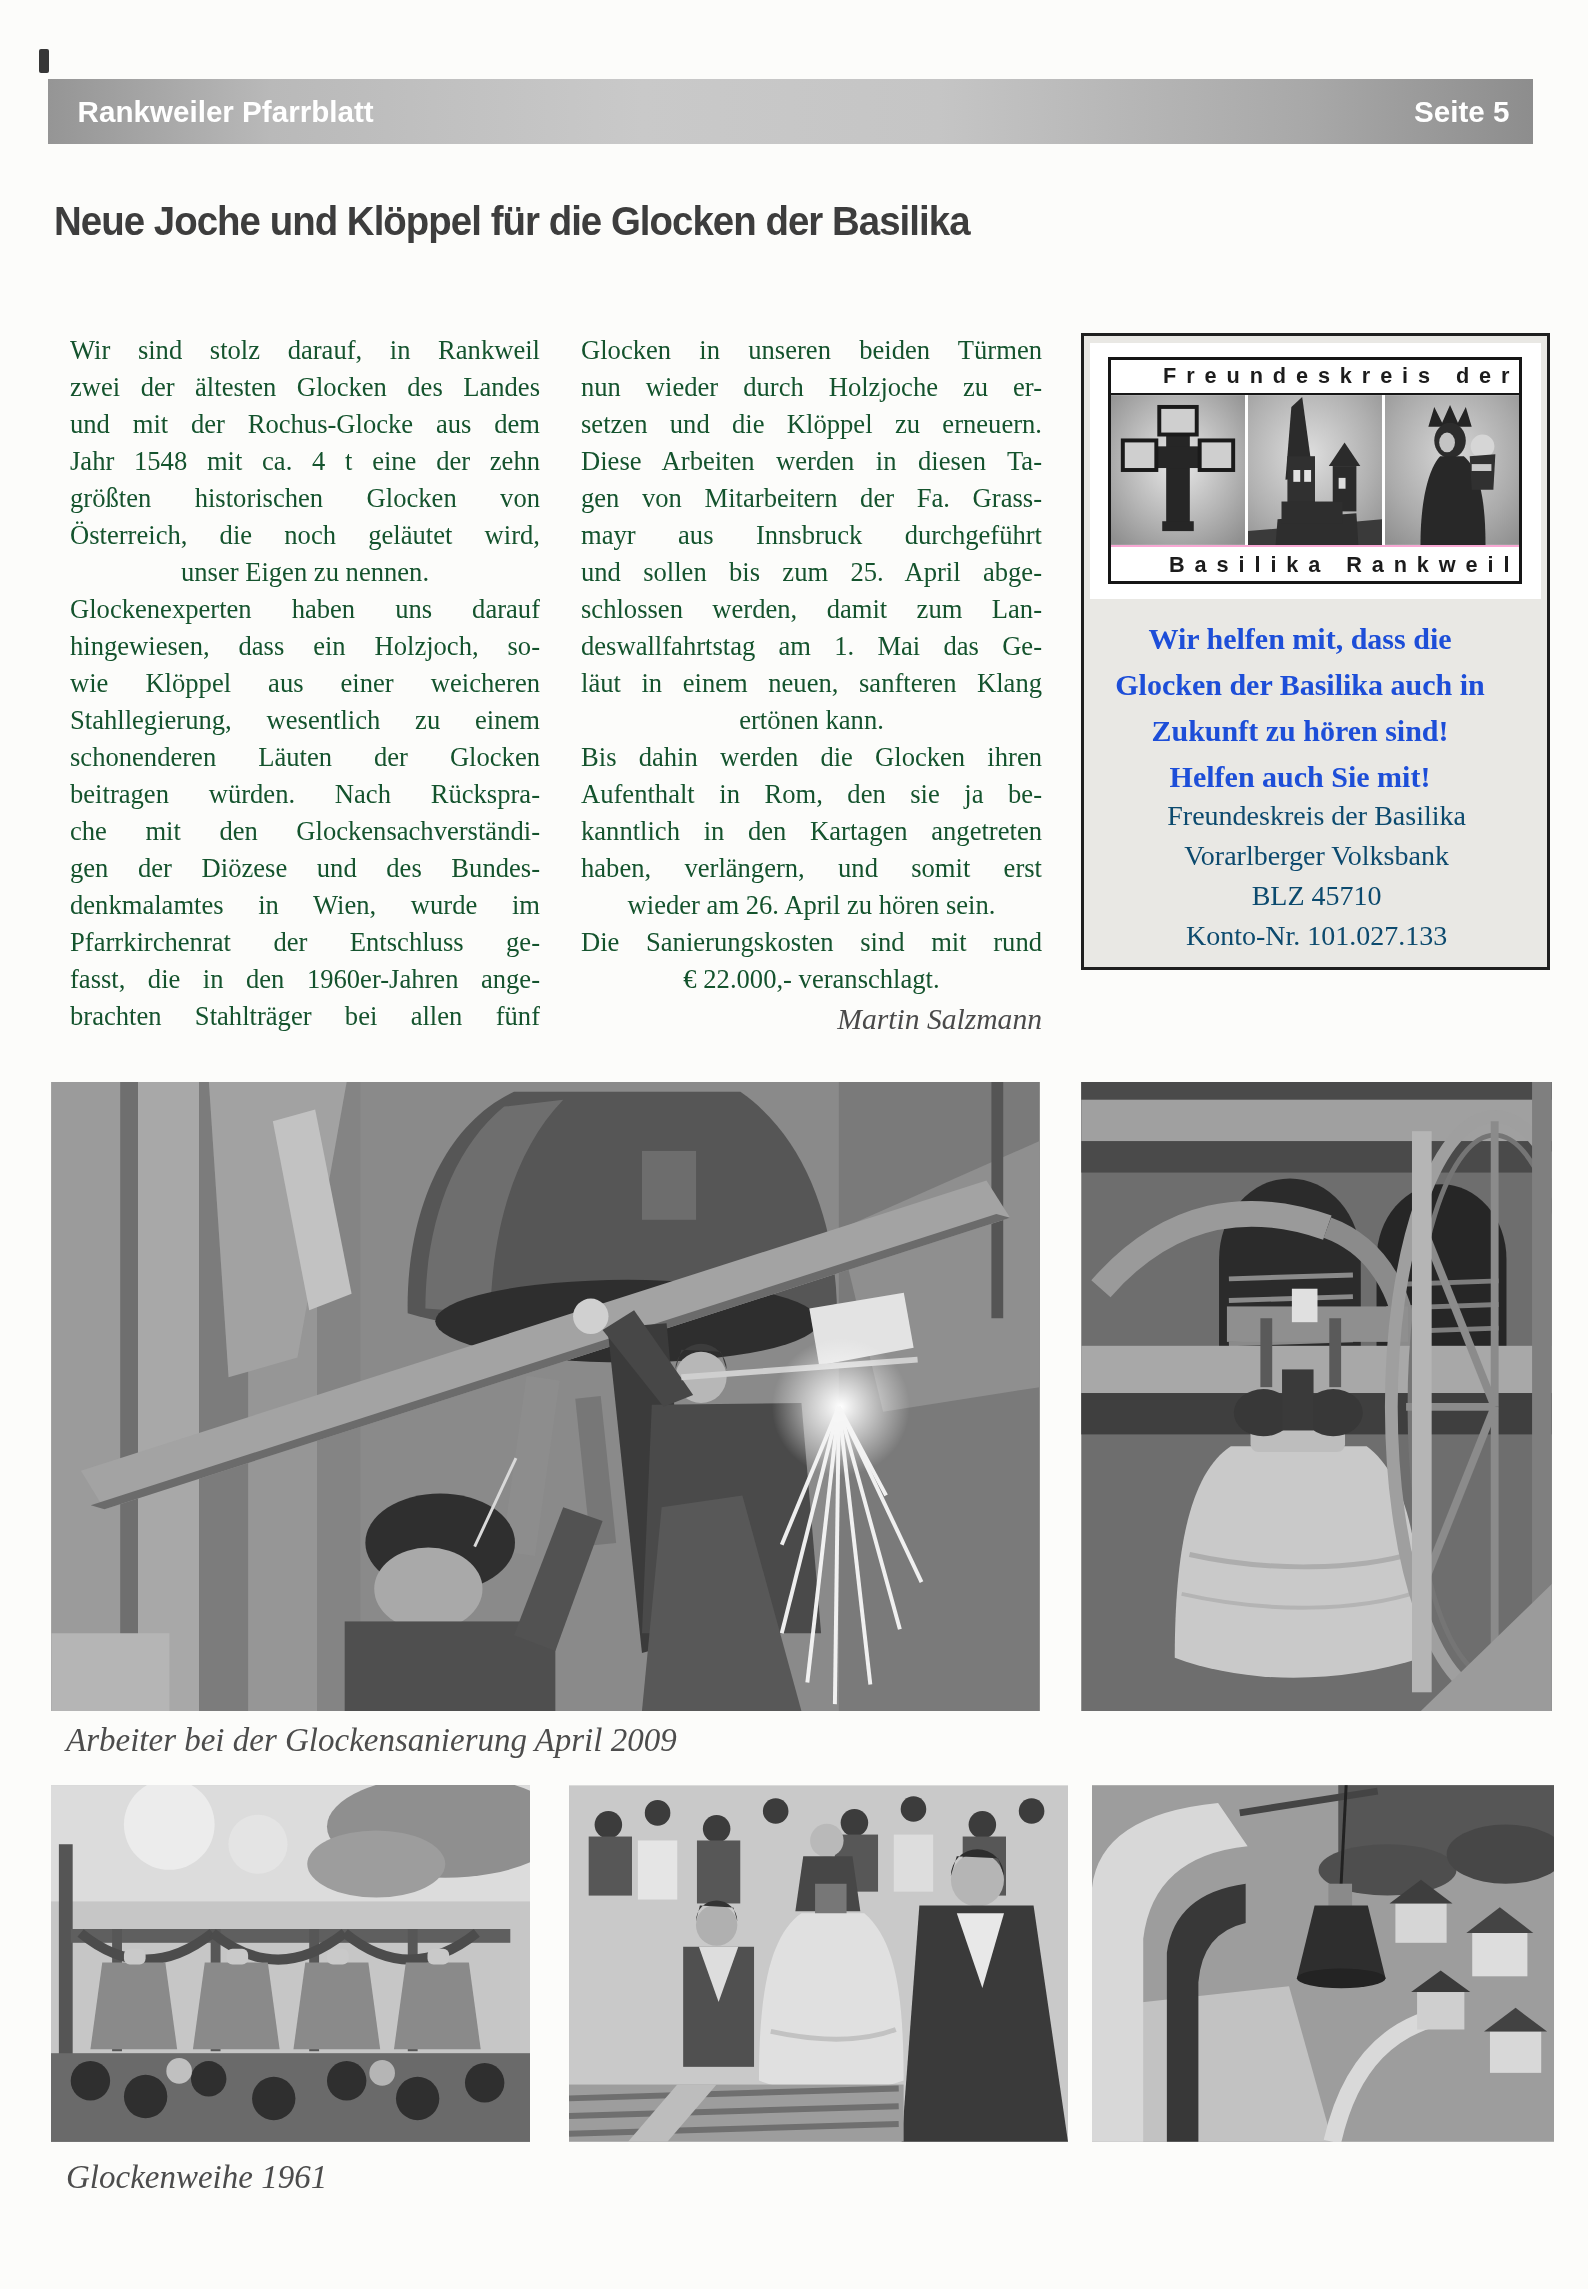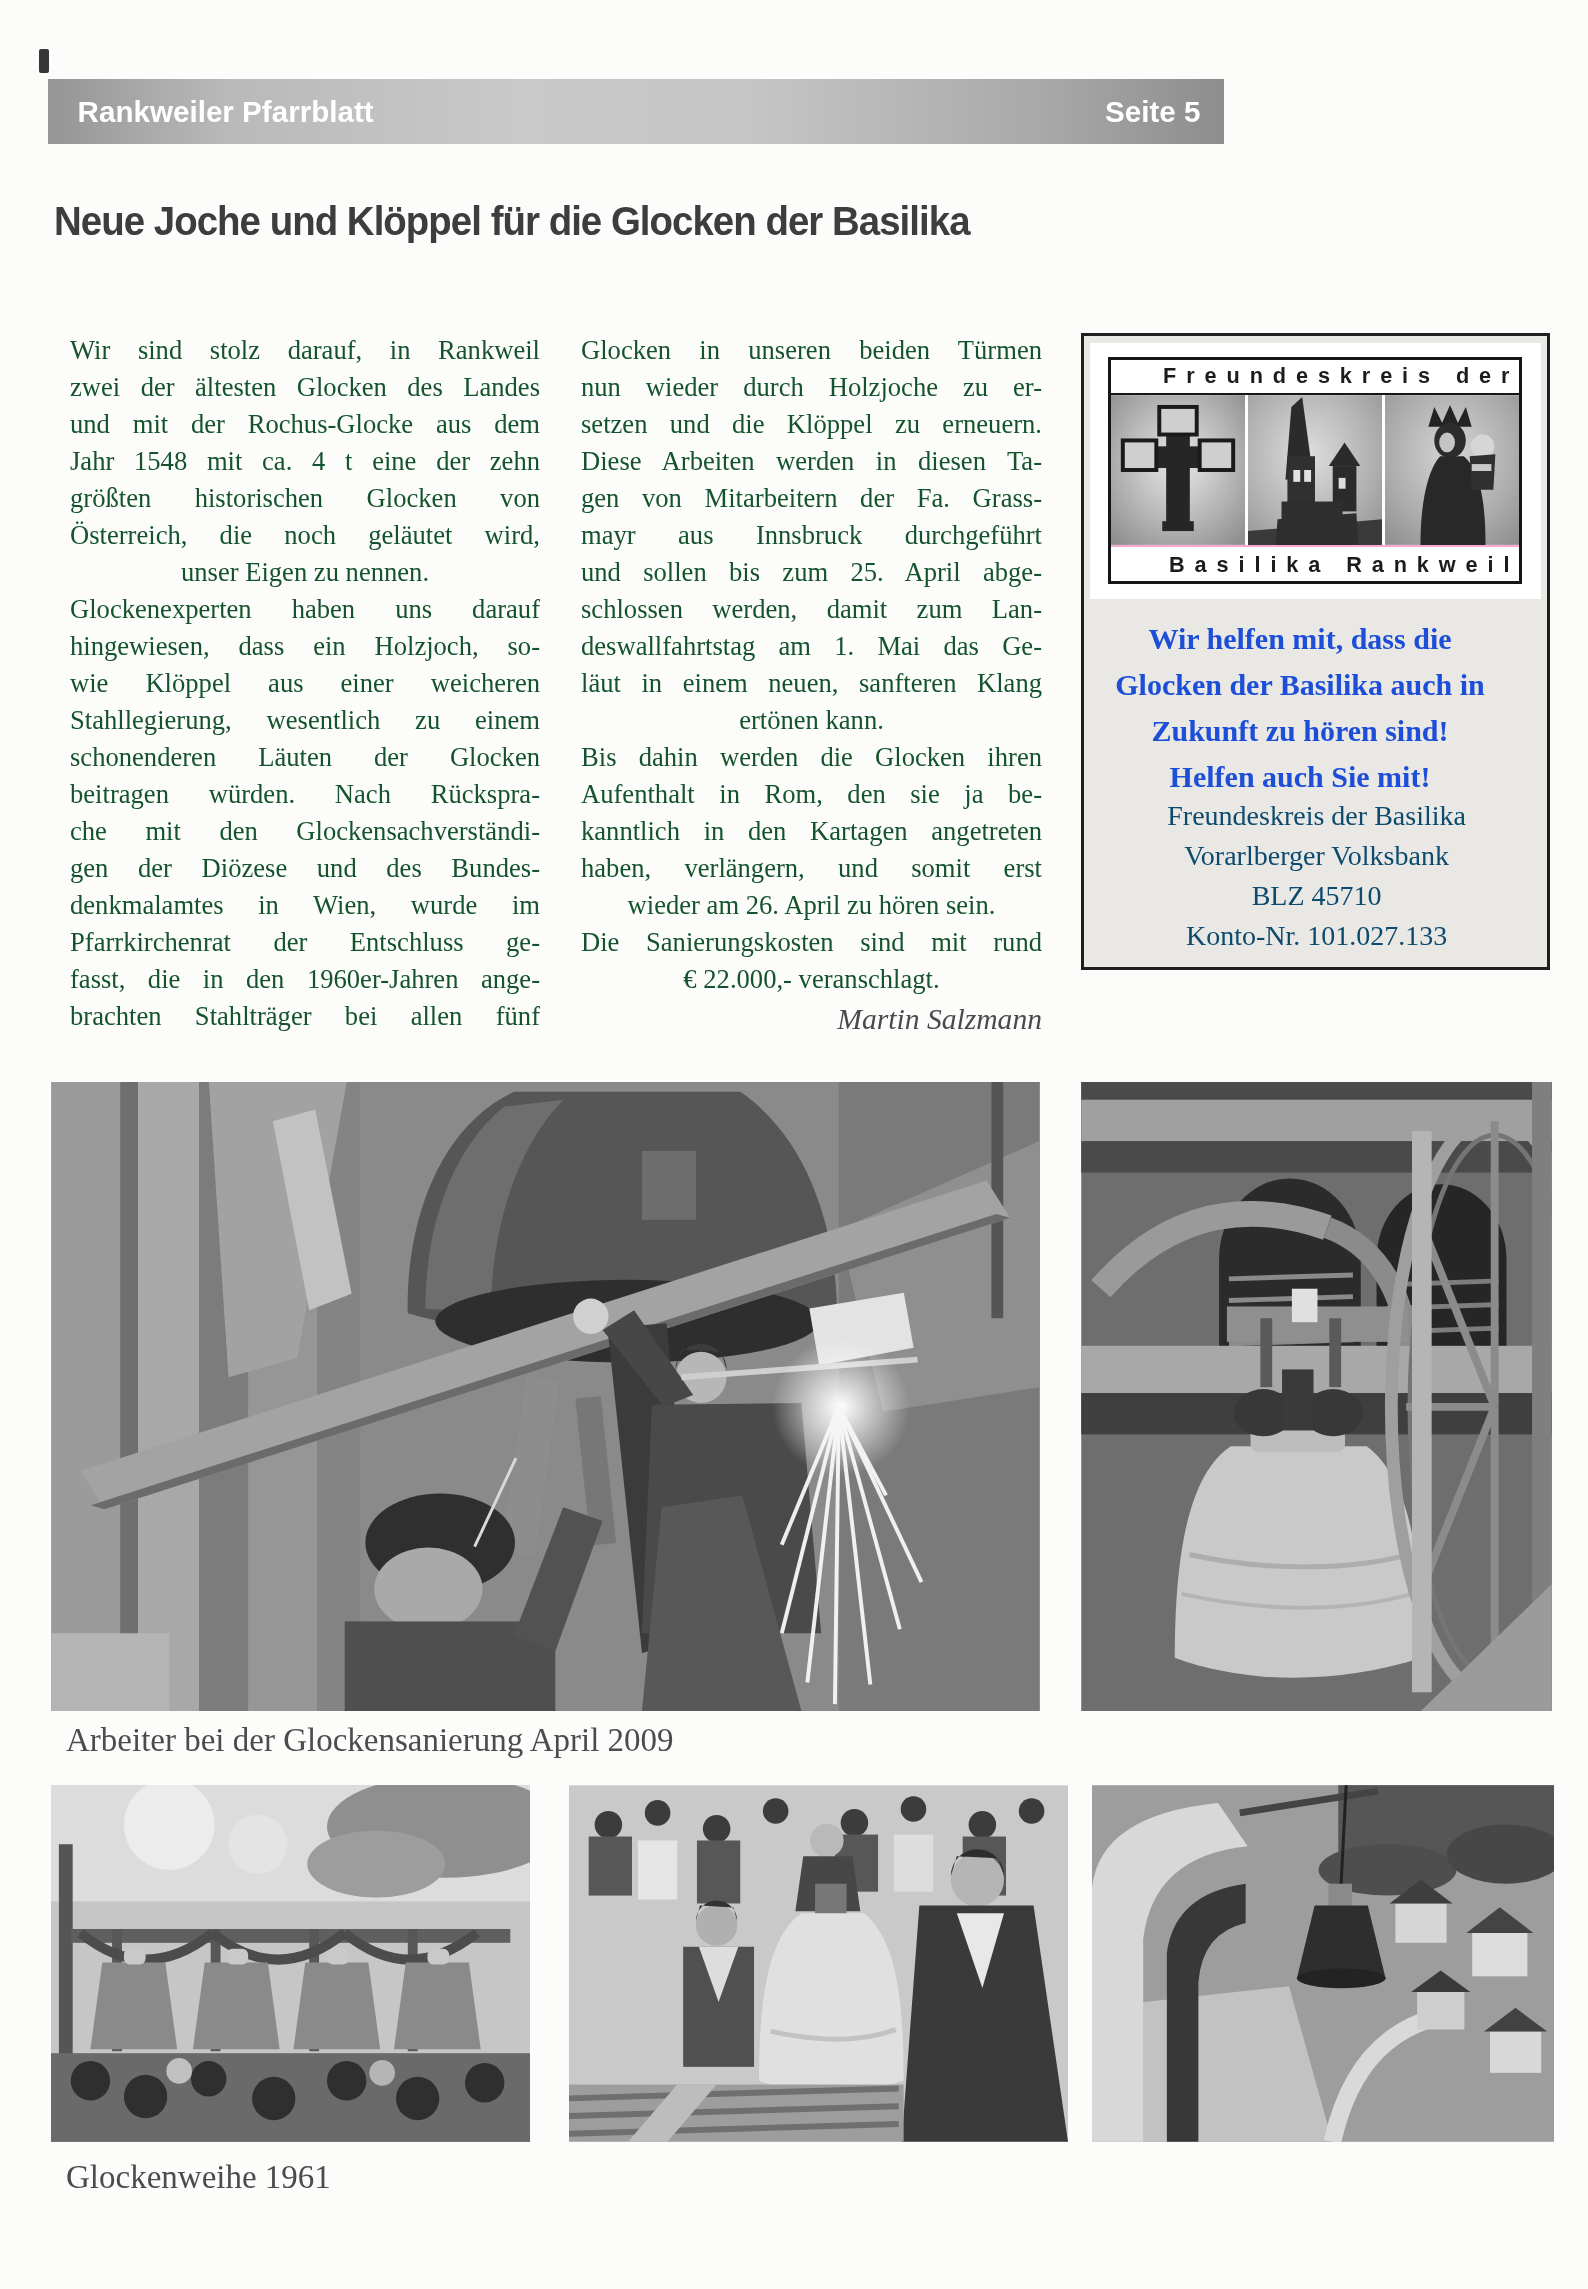--- a/index.html
+++ b/index.html
@@ -1,21 +1,21 @@
 <!DOCTYPE html>
 <html><head>
 <meta charset="utf-8">
 <style>
   html,body{margin:0;padding:0;background:#e0e0e0;}
   .page{position:relative;width:1589px;height:2289px;margin:0 auto;background:#fcfcfa;
         font-family:"Liberation Serif",serif;overflow:hidden;}
   .scan-mark{position:absolute;left:39px;top:49px;width:9.9px;height:23.6px;background:#141414;border-radius:2px;opacity:.85;}
 
   
-  .band{position:absolute;left:48px;top:79px;width:1176px;height:65px;box-sizing:border-box;
+  .band{position:absolute;left:48px;top:79px;width:1485px;height:65px;box-sizing:border-box;
         background:linear-gradient(90deg,#959595 0%,#b9b9b9 15%,#c9c9c9 40%,#c5c5c5 60%,#a8a8a8 85%,#8d8d8d 100%);
         display:flex;align-items:center;justify-content:space-between;padding:0 23.6px 0 29.6px;
         font-family:"Liberation Sans",sans-serif;font-weight:bold;font-size:29.6px;color:#ffffff;}
 
   .title{position:absolute;left:54px;top:199px;margin:0;font-family:"Liberation Sans",sans-serif;
          font-weight:bold;font-size:40px;letter-spacing:-1px;color:#3d3d3d;white-space:nowrap;
          transform:scaleX(.96);transform-origin:left top;}
 
   
   .col{position:absolute;top:332px;font-size:26.6px;color:#14532d;}
@@ -40,21 +40,21 @@
   .logo-images{height:150px;display:flex;gap:3px;background:#ffffff;}
   .logo-images svg{display:block;}
   .appeal{position:absolute;left:13px;top:280px;width:406px;font-weight:bold;font-size:30px;color:#1d4ed8;}
   .appeal .line{height:46px;line-height:46px;}
   .bank{position:absolute;left:29.6px;top:460px;width:406px;font-size:28px;color:#0c4a6e;}
   .bank .line{height:40px;line-height:40px;}
 
   
   .photo{position:absolute;}
   .photo svg{display:block;}
-  .caption{position:absolute;left:66px;font-size:33px;color:#4c4c4c;}
+  .caption{position:absolute;left:66px;font-style:italic;font-size:33px;color:#4c4c4c;}
   .caption1{top:1722px;}
   .caption2{top:2159px;}
 </style>
 </head>
 <body>
 
 <div class="page">
 
   <div class="scan-mark"></div>
 

